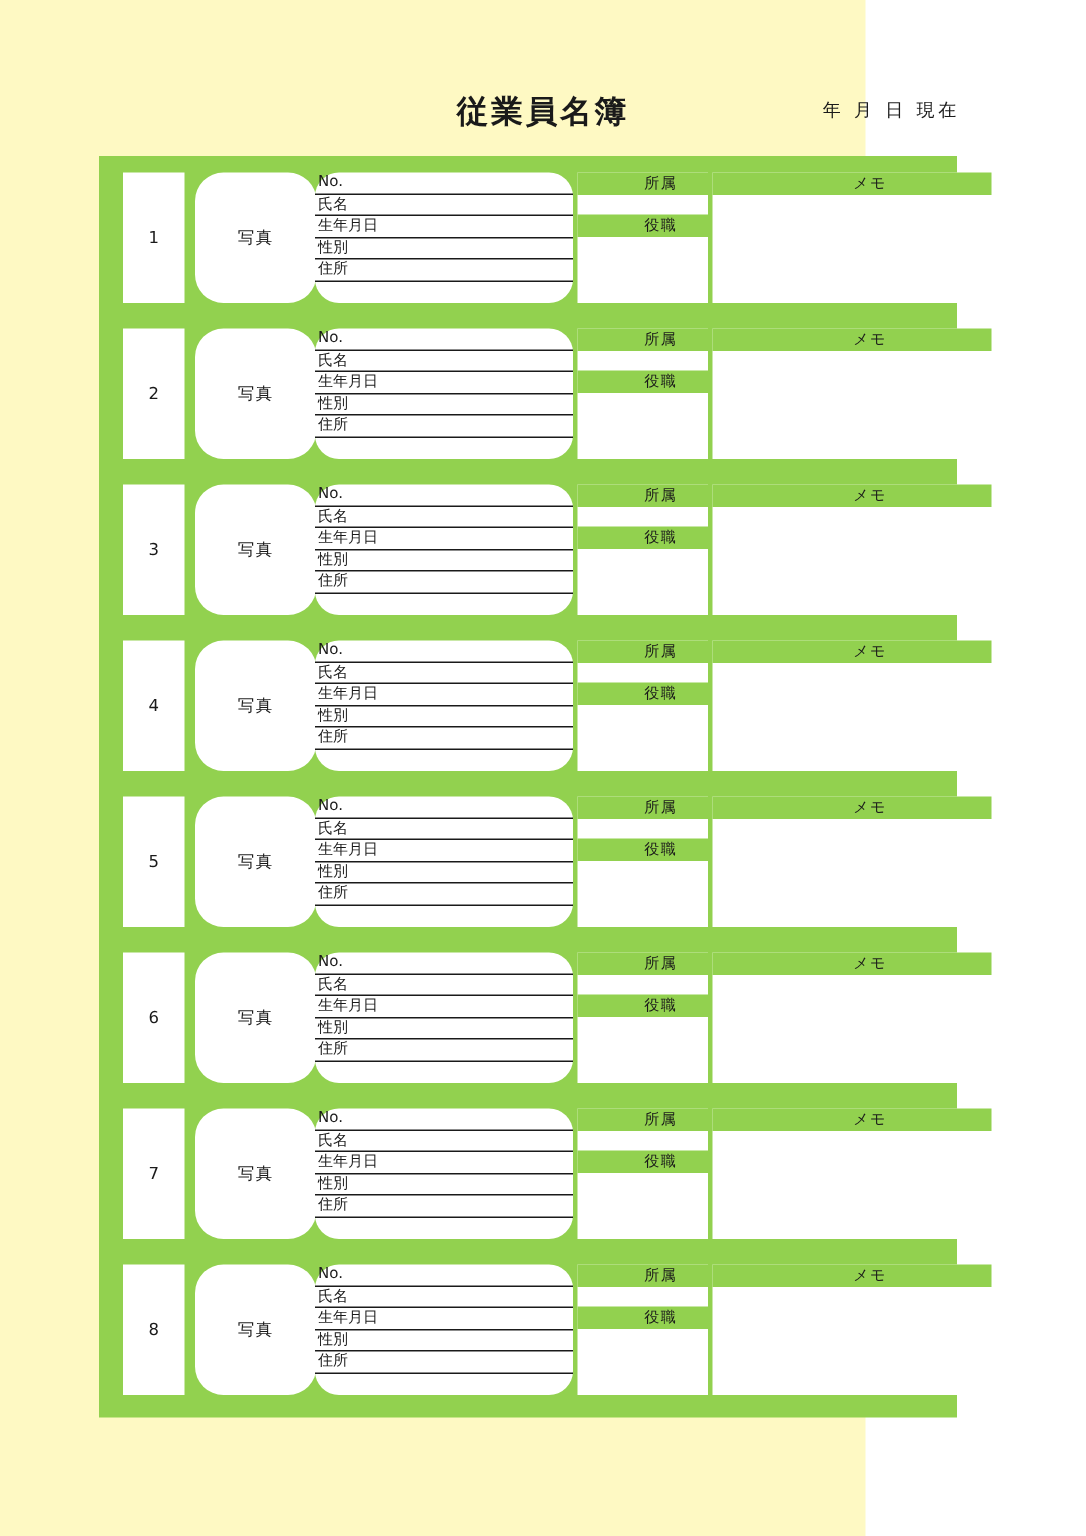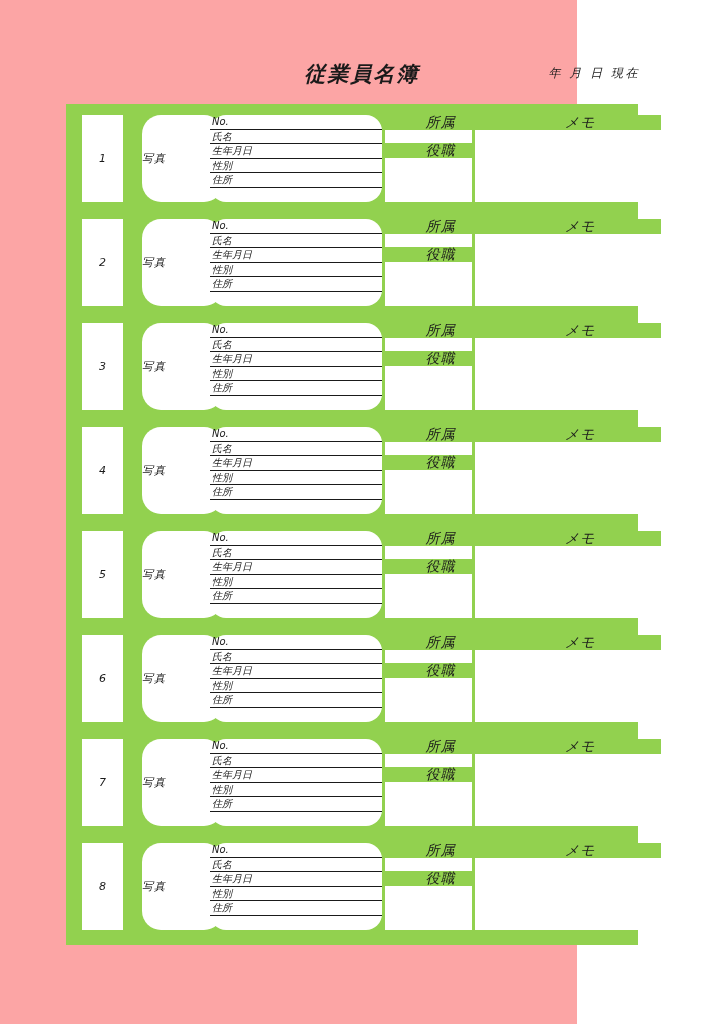--- a/index.html
+++ b/index.html
@@ -14,22 +14,21 @@
     font-family: "DejaVu Sans", "Liberation Sans", sans-serif;
     color: #000000;
     position: relative;
     overflow: hidden;
   }
 
   .page {
     position: relative;
     width: 577px;
     height: 1024px;
-    background: #fca5a5;
-    font-style: italic;
+    background: #fef9c3;
   }
 
   
   .header {
     position: absolute;
     left: 0;
     top: 60px;
     width: 724px;
     height: 36px;
   }
@@ -103,28 +102,28 @@
     justify-content: center;
   }
   .col-no .num {
     font-size: 11px;
     line-height: 14px;
     color: #1a1a1a;
   }
 
   .col-photo {
     position: absolute;
-    left: 60px;
+    left: 48px;
     top: 0;
     width: 81px;
     height: 87px;
     background: #ffffff;
     display: flex;
     align-items: center;
-    justify-content: flex-start;
+    justify-content: center;
     border-radius: 19px;
   }
   .col-photo .photo-label {
     font-size: 11px;
     line-height: 14px;
     letter-spacing: 1px;
     color: #1a1a1a;
   }
 
   .col-fields {
@@ -178,21 +177,21 @@
     left: 0;
     width: 100%;
     height: 14.5px;
     background: #92d14f;
     display: flex;
     align-items: center;
     justify-content: center;
     box-sizing: border-box;
   }
   .cap-cell .cap-text {
-    font-size: 14px;
+    font-size: 10px;
     line-height: 13px;
     letter-spacing: 1px;
     color: #1a1a1a;
     white-space: nowrap;
     margin-left: 24px;
   }
 
   .cap-dept  { top: 0px; }
   .cap-role  { top: 28px; }
   .cap-memo  { top: 0px; }

